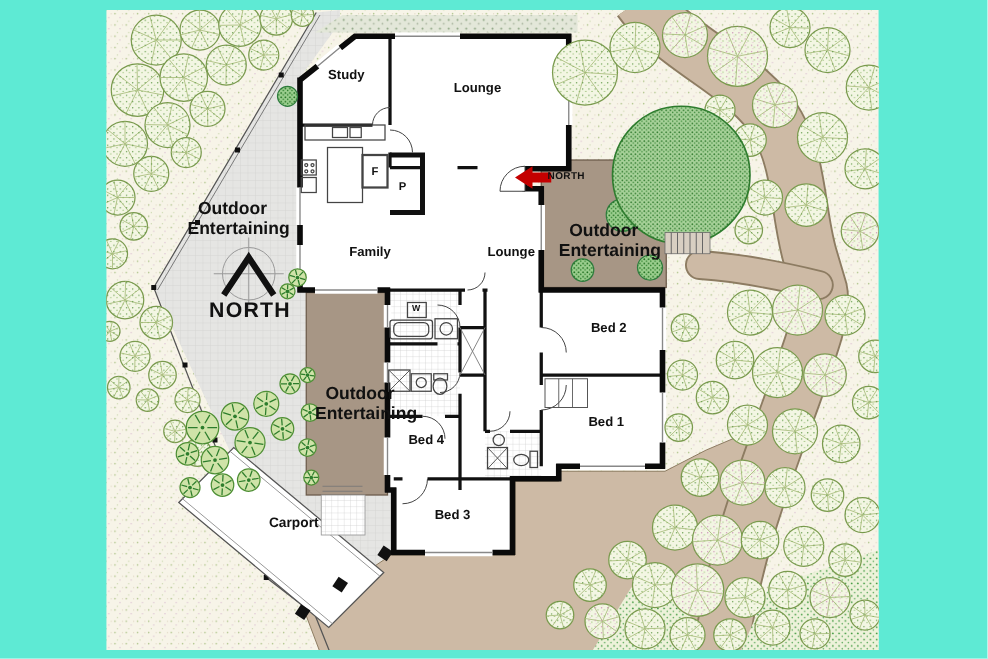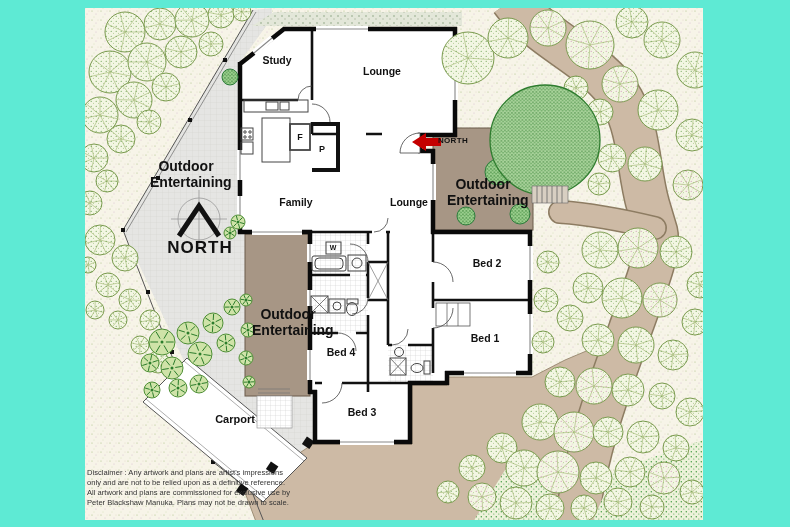--- a/index.html
+++ b/index.html
@@ -1103,14 +1103,13 @@
   <div class="lbl room" style="left:362px;top:412px">Bed 3</div>
   <div class="lbl area2" style="left:186px;top:174px">Outdoor Entertaining</div>
   <div class="lbl area2" style="left:483px;top:192px">Outdoor Entertaining</div>
   <div class="lbl area2" style="left:288px;top:322px">Outdoor Entertaining</div>
   <div class="lbl big" style="left:235px;top:419px">Carport</div>
   <div class="lbl entry" style="left:453px;top:141px">NORTH</div>
   <div class="lbl north" style="left:200px;top:248px">NORTH</div>
   <div class="lbl tiny" style="left:300px;top:137px">F</div>
   <div class="lbl tiny" style="left:322px;top:149px">P</div>
   <div class="lbl w" style="left:333px;top:248px">W</div>
-  <div class="lbl" id="disclaimer">Disclaimer : Any artwork and plans are artist's impressions only and are not to be relied upon as a definitive reference. All artwork and plans are commissioned for exclusive use by Peter Blackshaw Manuka. Plans may not be drawn to scale.</div>
 </div>
 
 </body></html>

